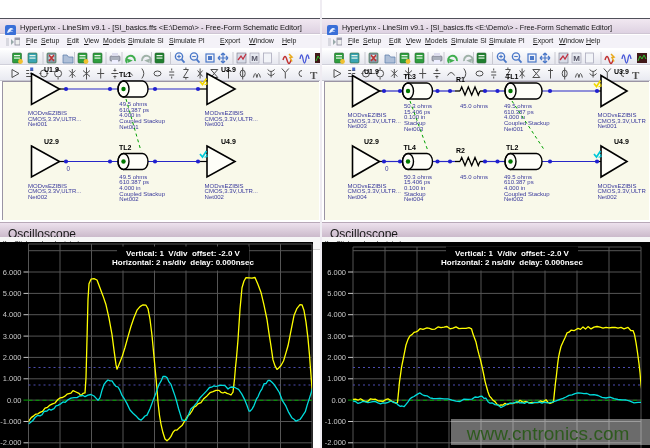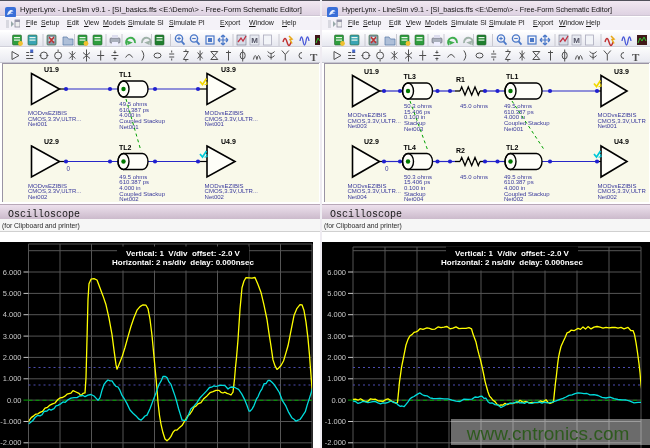--- a/index.html
+++ b/index.html
@@ -1,29 +1,29 @@
 <!DOCTYPE html>
 <html><head><meta charset="utf-8">
 <style>
 * { margin:0; padding:0; box-sizing:border-box; }
 html,body { width:650px; height:448px; overflow:hidden; background:#fff; font-family:"Liberation Sans",sans-serif; }
 .stage { position:relative; width:650px; height:448px; background:#fff; }
-.win { position:absolute; top:0; height:356px; background:#fff;padding-left:33px; }
+.win { position:absolute; top:18px; height:356px; background:#fff;padding-left:33px; }
 .tbar { position:absolute; left:0; top:0; right:0; height:16px; background:linear-gradient(#f1e8f1,#ded2e2); border-top:1px solid #50505a; border-bottom:1px solid #cfc6d4; }
 .ticon { position:absolute; left:5px; top:2.5px; }
 .ttxt { position:absolute; left:20px; top:4px; font-size:7.5px; color:#111; white-space:nowrap; }
 .mbar { position:absolute; left:0; top:17px; right:0; height:13px; background:#f4f2f8; font-size:7px; color:#1a1a1a; white-space:nowrap; }
 .mdiico { display:inline-block; margin:1px 6px 0 3px; vertical-align:top; }
 .mi { position:absolute; top:2px; }
 .tb1 { position:absolute; left:0; top:31px; right:0; height:16px; background:linear-gradient(#fdfdfe,#e6e7ef); border-top:1px solid #fff; border-bottom:1px solid #d0d0da; }
 .tb2 { position:absolute; left:0; top:48px; right:0; height:15px; background:linear-gradient(#fbfbfc,#e9eaf1); border-bottom:1px solid #c8c8d2; }
 .canvas { position:absolute; left:2px; top:63px; right:1px; height:139px; background:#f9f9ea;
   background-image:radial-gradient(circle, #c2c2b2 0.6px, transparent 0.7px); background-size:6px 6px; background-position:1px 1px;
   border-left:1px solid #9a94a4; box-shadow:inset 0 1px 0 #9a94a4; }
-.oscbar { position:absolute; left:0; top:204px; right:0; height:15px; background:linear-gradient(#ede1ed,#cbbacb); font-size:10px; color:#1a1a1a; padding:3.5px 0 0 8px; border-top:1px solid #b8a8b8;font-family:Liberation Mono, monospace; }
+.oscbar { position:absolute; left:0; top:204px; right:0; height:15px; background:linear-gradient(#ede1ed,#cbbacb); font-size:12px; color:#1a1a1a; padding:3.5px 0 0 8px; border-top:1px solid #b8a8b8; }
 .cliprow { position:absolute; left:0; top:219px; right:0; height:13px; background:#f6f6f6; font-size:6.8px; color:#2a2a2a; padding:2.5px 0 0 2px; border-bottom:1px solid #d0d0d0; }
 .wgap { position:absolute; left:0; top:232px; right:0; height:10px; background:#fff; }
 svg text { dominant-baseline:auto; }
 </style></head><body>
 <div class="stage">
 <div class="win" style="left:0px;width:320px">
   <div class="tbar">
         <span class="ticon"><svg width="11" height="11" viewBox="0 0 11 11">
             <rect x="0" y="0" width="11" height="11" rx="2" fill="#3a6fd8"></rect>
             <path d="M 2 8 q 1 -4 3.5 -5 q 2.5 -0.5 3 1.5 q -2 -0.5 -3 1 q 2 0 2.5 1.5 q -2.5 -1 -4 0.5 z" fill="#e8f0ff"></path>

